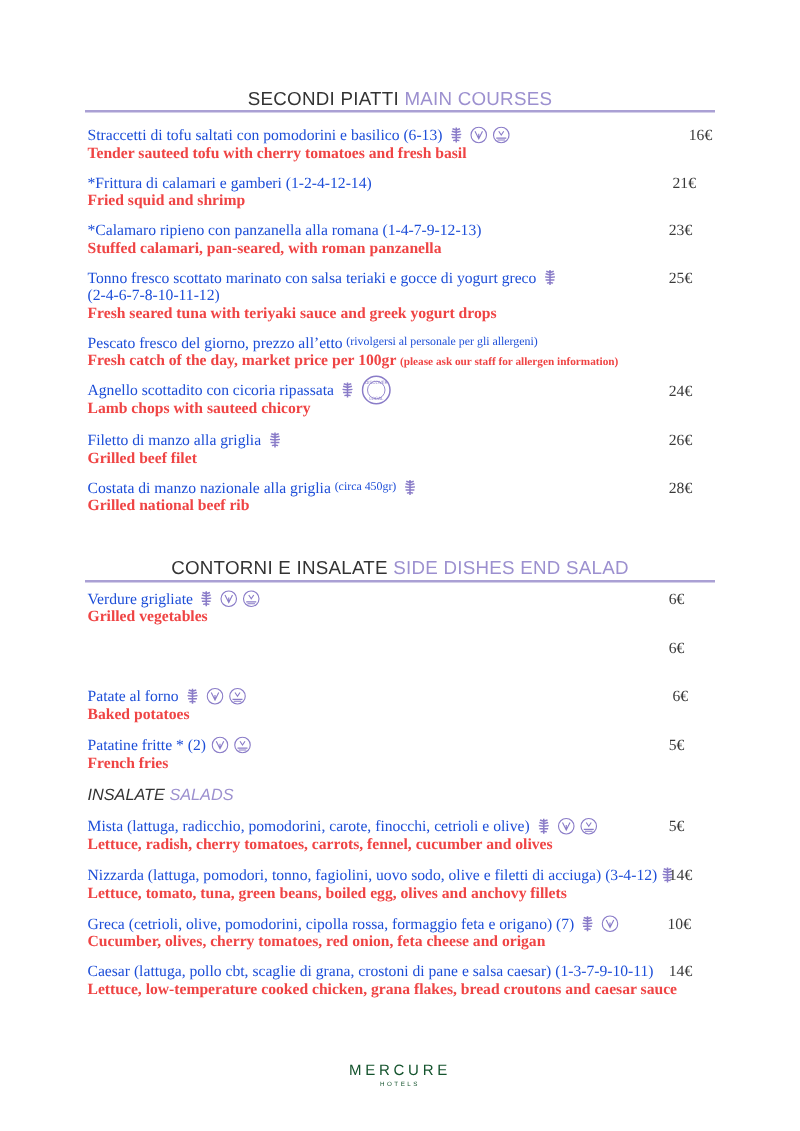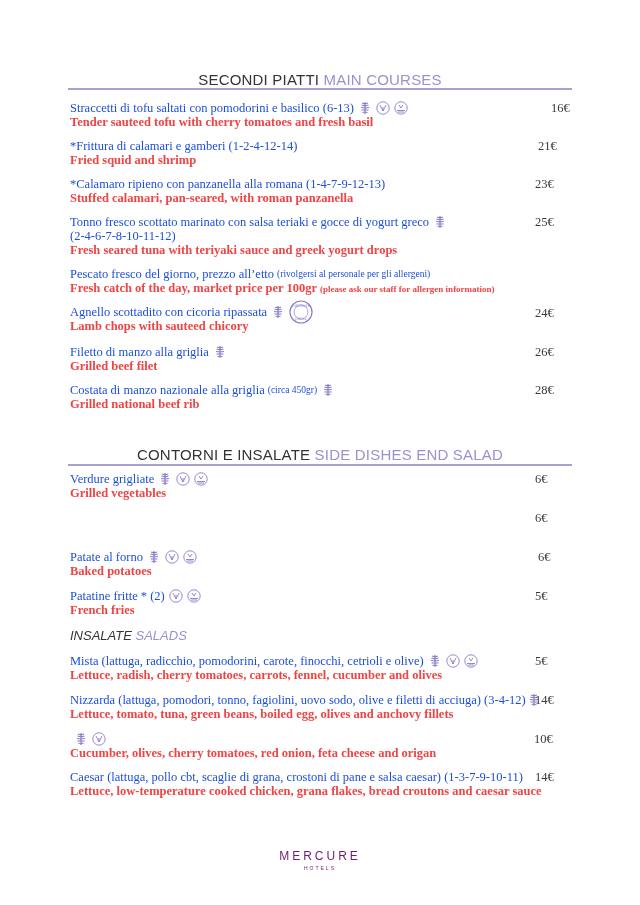--- a/index.html
+++ b/index.html
@@ -20,21 +20,21 @@
   .it { font-size:12.5px; line-height:14px; color:#1d4ed8; white-space:nowrap; display:flex; align-items:center; }
   .it .small { font-size:9.5px; margin-left:3px; }
   .en-line { font-size:12.5px; line-height:14px; color:#ef4444; white-space:nowrap;font-weight:bold; }
   .en-line .small { font-size:9px; }
   .price { position:absolute; font-size:12.5px; color:#3a3a3a; }
 
   .ico { display:inline-block; width:14px; height:14px; margin-left:4px; vertical-align:middle; }
   .stamp { display:inline-block; width:24px; height:24px; margin-left:4px; vertical-align:middle; }
 
   .logo { position:absolute; left:0; width:640px; text-align:center;
-    font-family:"Liberation Sans","DejaVu Sans",sans-serif; color:#701a75; }
+    font-family:"Liberation Sans","DejaVu Sans",sans-serif; color:#14532d; }
   .logo .brand { font-size:12px; letter-spacing:3px; }
   .logo .sub { font-size:5px; letter-spacing:2px; margin-top:2px; }
 </style>
 </head>
 <body>
 
 <svg width="0" height="0" style="position:absolute">
   <defs>
     <symbol id="leaf" viewBox="0 0 14 14">
       <path d="M7 1 L7 13 M7 3 L4 2 M7 3 L10 2 M7 5 L3.5 4 M7 5 L10.5 4 M7 7 L3 6.5 M7 7 L11 6.5 M7 9 L3.5 9 M7 9 L10.5 9 M7 11 L4.5 11.5 M7 11 L9.5 11.5" stroke="#8a7cc8" stroke-width="1.2" fill="none"></path>
@@ -241,20 +241,21 @@
       <svg class="ico" style="margin-left:1px;">
           <use href="#leaf"></use>
         </svg>
     </div>
     <div class="en-line">Lettuce, tomato, tuna, green beans, boiled egg, olives and anchovy fillets</div>
   </div>
   <div class="price" style="top:693px; left:535px;">14€</div>
 
   <div class="item" style="top:732px;">
     <div class="it">
+        <span>Greca (cetrioli, olive, pomodorini, cipolla rossa, formaggio feta e origano) (7)</span>
       <svg class="ico">
           <use href="#leaf"></use>
         </svg>
       <svg class="ico">
           <use href="#veg"></use>
         </svg>
     </div>
     <div class="en-line">Cucumber, olives, cherry tomatoes, red onion, feta cheese and origan</div>
   </div>
   <div class="price" style="top:732px; left:534px;">10€</div>

